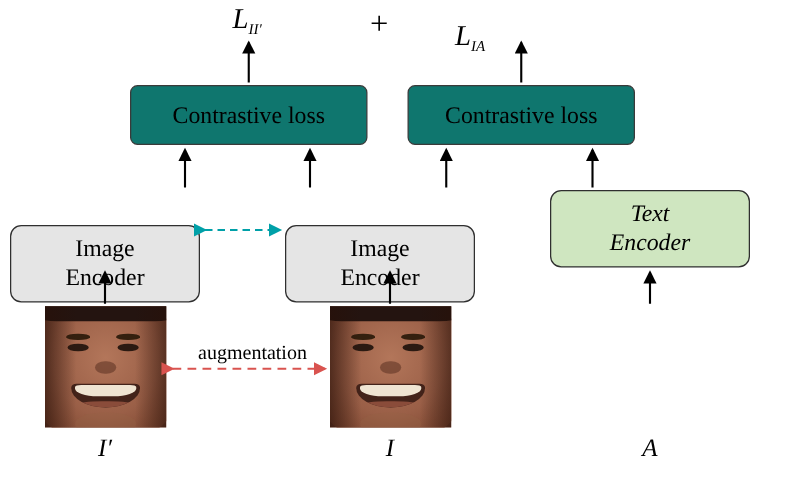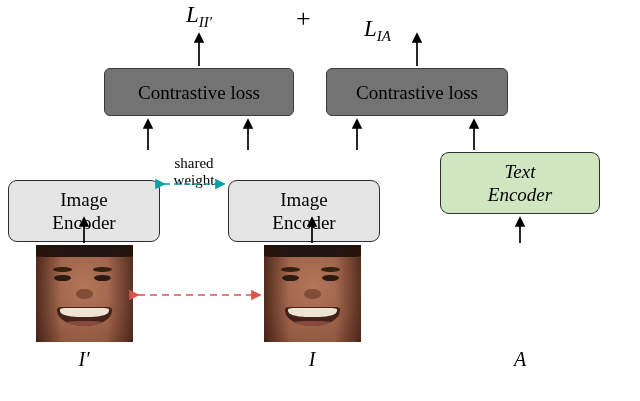--- a/index.html
+++ b/index.html
@@ -23,21 +23,21 @@
 
   
   .loss-label {
     font-family: "Liberation Serif", serif;
     font-style: italic;
     font-size: 23px;
     line-height: 26px;
     white-space: nowrap;
   }
   .loss-label .sub {
-    font-size: 15px;
+    font-size: 12px;
     vertical-align: baseline;
     position: relative;
     top: 5px;
     font-style: italic;
   }
   .plus-sign {
     font-family: "Liberation Serif", serif;
     font-size: 26px;
     line-height: 26px;
   }
@@ -49,21 +49,21 @@
     align-items: center;
     justify-content: center;
     text-align: center;
     border: 1.6px solid #000000;
     border-radius: 9px;
     font-family: "Liberation Serif", serif;
     font-size: 19px;
     line-height: 23px;
   }
   .loss-box {
-    background: #737373;
+    background: #0f766e;
     border-color: #3a3a3a;
     border-radius: 6px;
   }
   .img-enc {
     background: #e5e5e5;
     border-color: #2f2f2f;
     margin-top: 28px;
   }
   .txt-enc {
     background: #cfe6c0;
@@ -234,25 +234,22 @@
       <span>Image</span><br><span>Encoder</span>
     </span>
   </div>
 
   <div class="abs box txt-enc" style="left:440px; top:152px; width:160px; height:62px;font-style:italic;">
     <span>
       <span>Text</span><br><span>Encoder</span>
     </span>
   </div>
 
-  <div class="abs annot" style="left:166px; top:155px; width:56px;">
-    <div>shared</div>
-    <div>weight</div>
-  </div>
-
+
+  <div class="abs annot annot-aug" style="left:148px; top:274px; width:108px;">augmentation</div>
 
   <div class="photo" style="left:36px; top:245px; width:97px; height:97px;">
     <div class="skin"></div>
     <div class="hair"></div>
     <div class="brow l"></div>
     <div class="brow r"></div>
     <div class="eye l"></div>
     <div class="eye r"></div>
     <div class="nose"></div>
     <div class="mouth">

